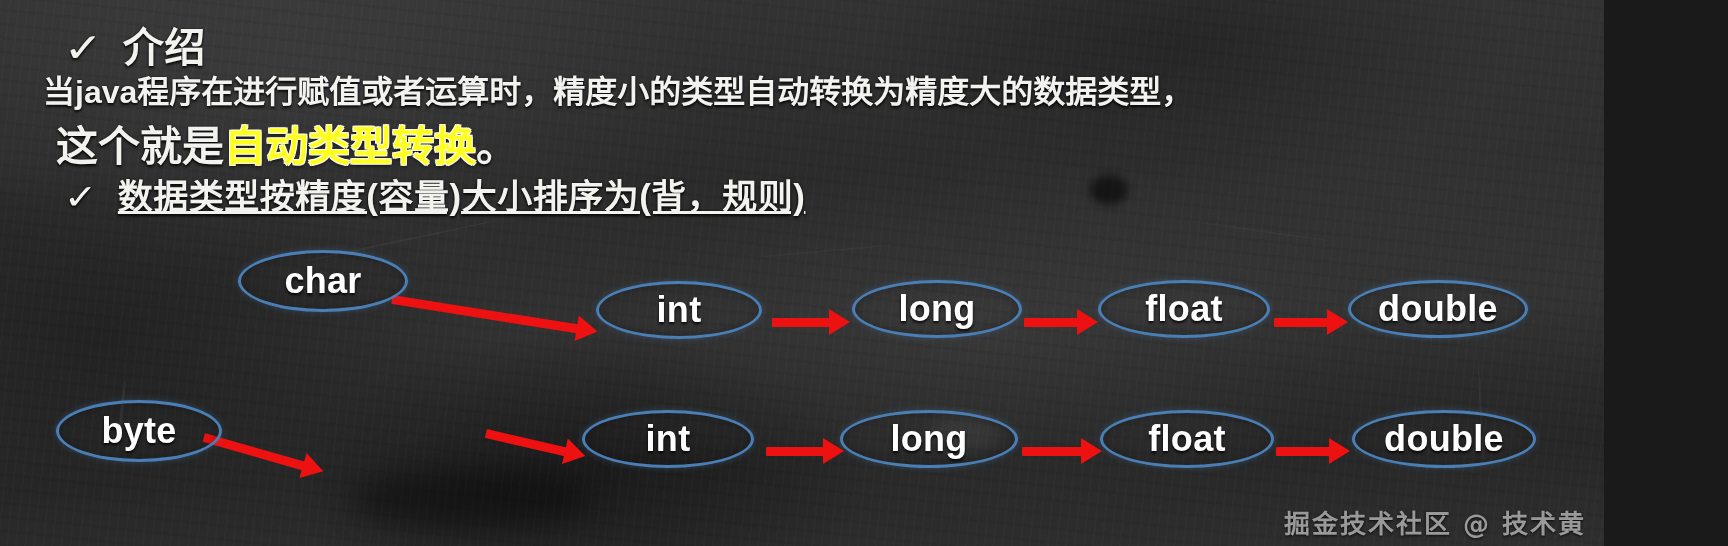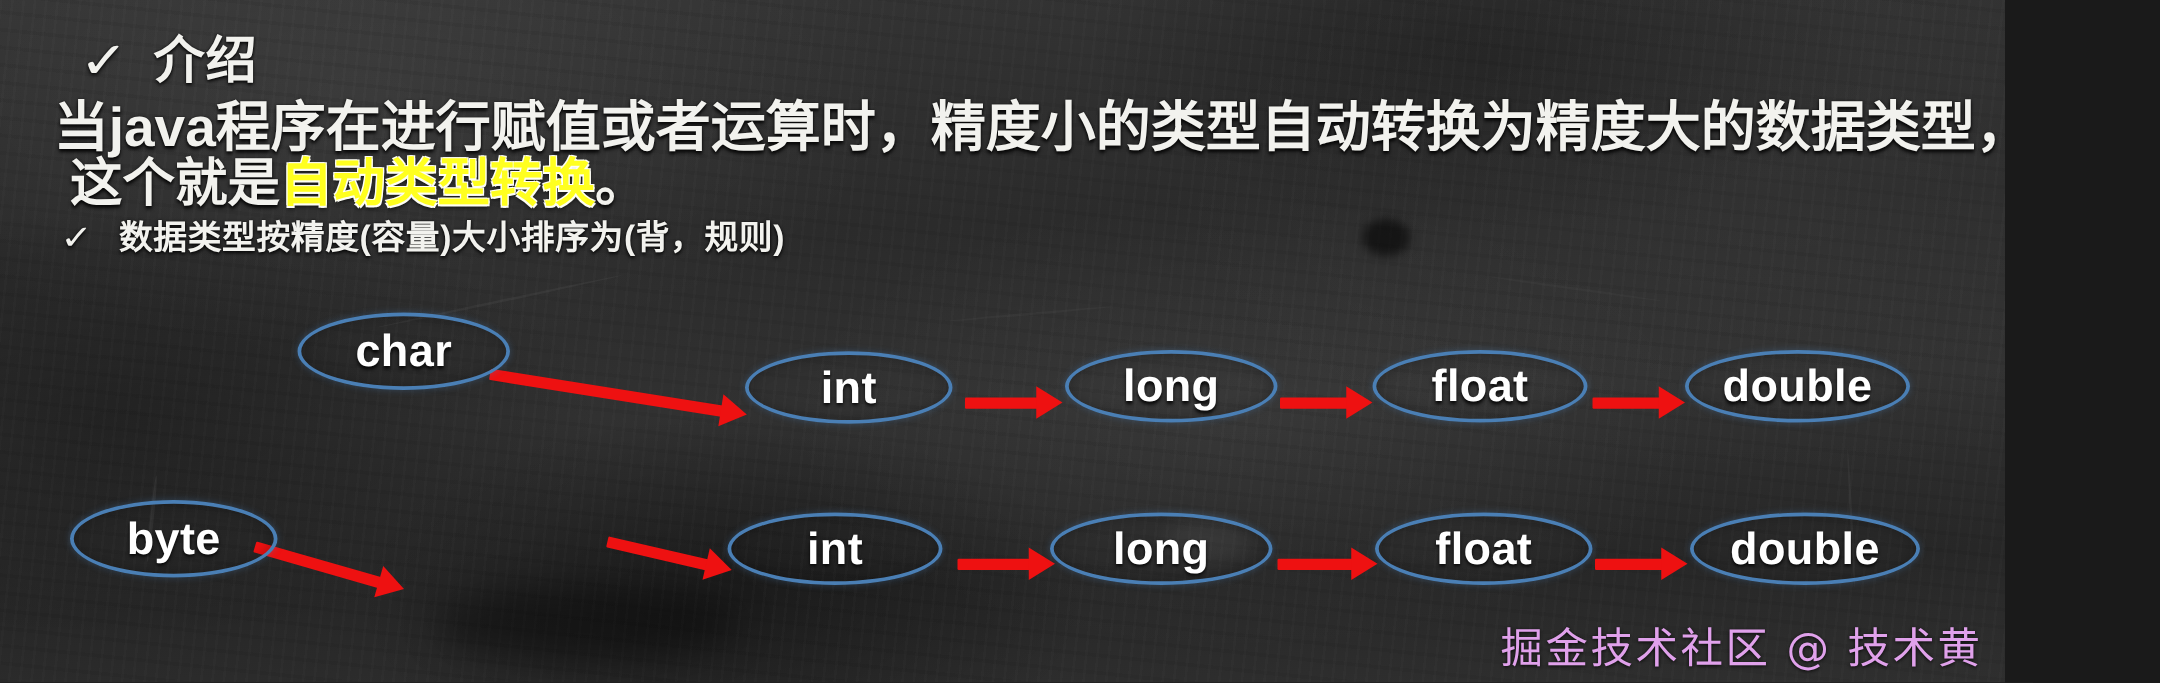--- a/index.html
+++ b/index.html
@@ -67,23 +67,23 @@
     text-shadow: 0 2px 3px rgba(0,0,0,0.85), 0 0 2px rgba(0,0,0,0.6);
     letter-spacing: 0.5px;
   }
   .check {
     display: inline-block;
     font-weight: normal;
     transform: scaleX(1.15);
     margin-right: 22px;
   }
   .l-intro  { left: 66px;  top: 14px;  font-size: 41px; }
-  .l-body1  { left: 43px;  top: 66px;  font-size: 44px; letter-spacing: 0px;}
+  .l-body1  { left: 43px;  top: 66px;  font-size: 32px; letter-spacing: 0px;}
   .l-body2  { left: 56px;  top: 112px; font-size: 42px; letter-spacing: 0px;}
-  .l-order  { left: 50px;  top: 168px; font-size: 27px; }
+  .l-order  { left: 66px;  top: 168px; font-size: 35px; text-decoration: underline; }
   .hl {
     color: #ffff1f;
     text-shadow:
       -1px -1px 0 #fdfdf5, 1px -1px 0 #fdfdf5,
       -1px  1px 0 #fdfdf5, 1px  1px 0 #fdfdf5,
        0 2px 4px rgba(0,0,0,0.8);
   }
 
   
   .diagram { position: absolute; inset: 0; }
@@ -120,28 +120,29 @@
     border-bottom: 13px solid transparent;
     border-left: 21px solid #ee1111;
     margin-top: -13px;
   }
 
   
   .watermark {
     position: absolute;
     right: 18px;
     bottom: 6px;
-    color: #f0abfc;
-    font-size: 34px;
+    color: #a3a3a3;
+    font-size: 26px;
     font-family: "DejaVu Sans", "Liberation Sans", sans-serif;
     letter-spacing: 2px;
     opacity: 0.92;
     text-shadow: 0 1px 3px rgba(0,0,0,0.9);
     white-space: nowrap;
     pointer-events: none;
+    font-weight: bold;
   }
 </style>
 </head>
 <body>
 
 <div class="slide">
 
   <div class="board-texture"></div>
 
   <div class="scratch" style="left:300px;top:240px;width:200px;height:2px;transform:rotate(-12deg);opacity:.35;"></div>

